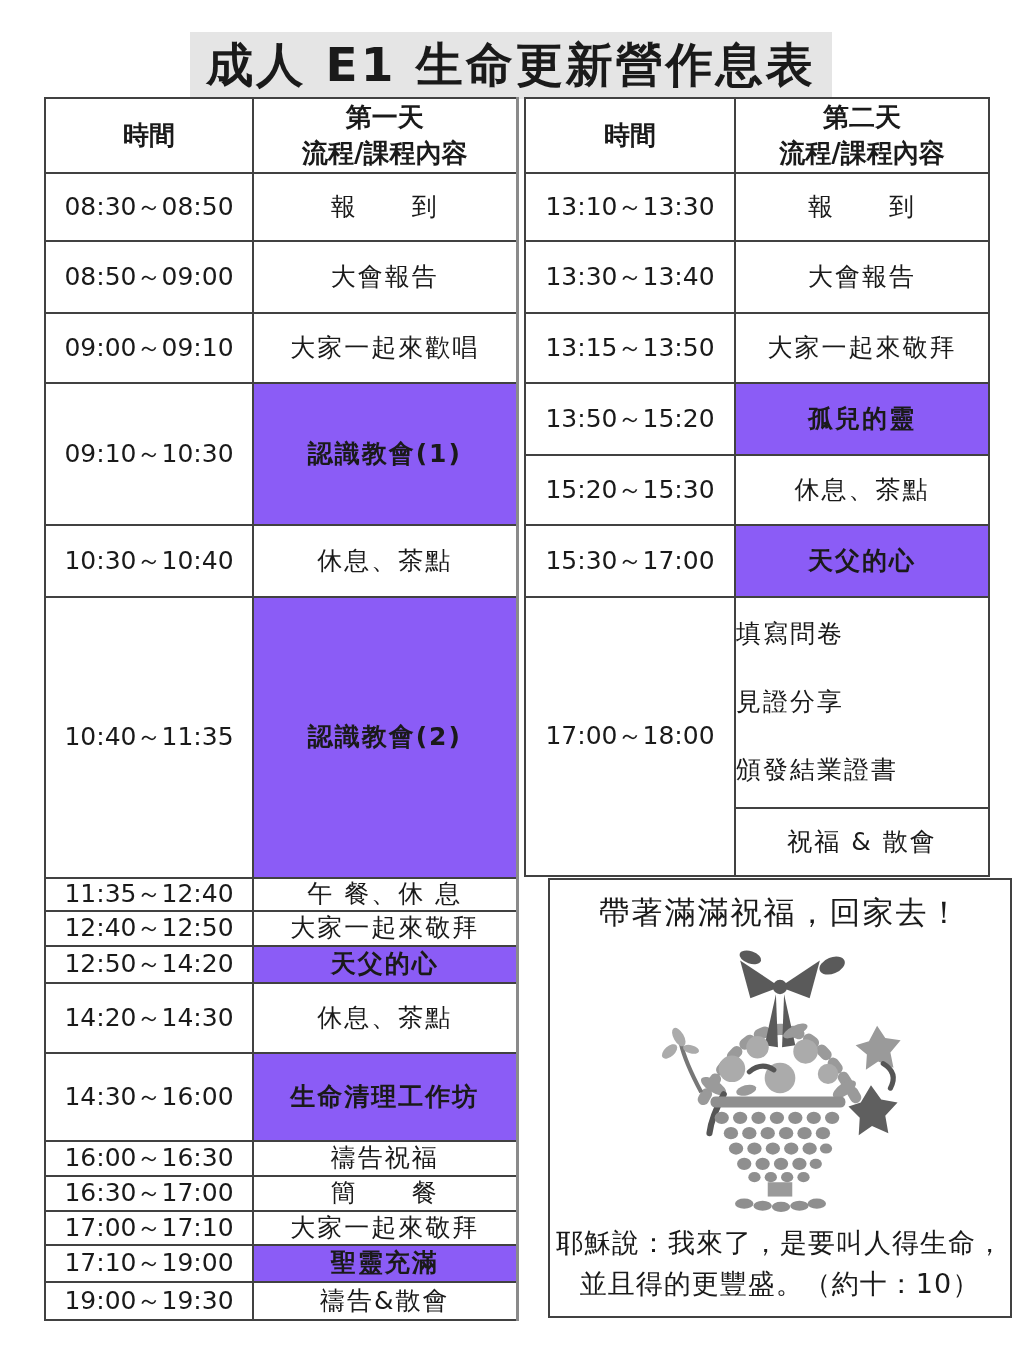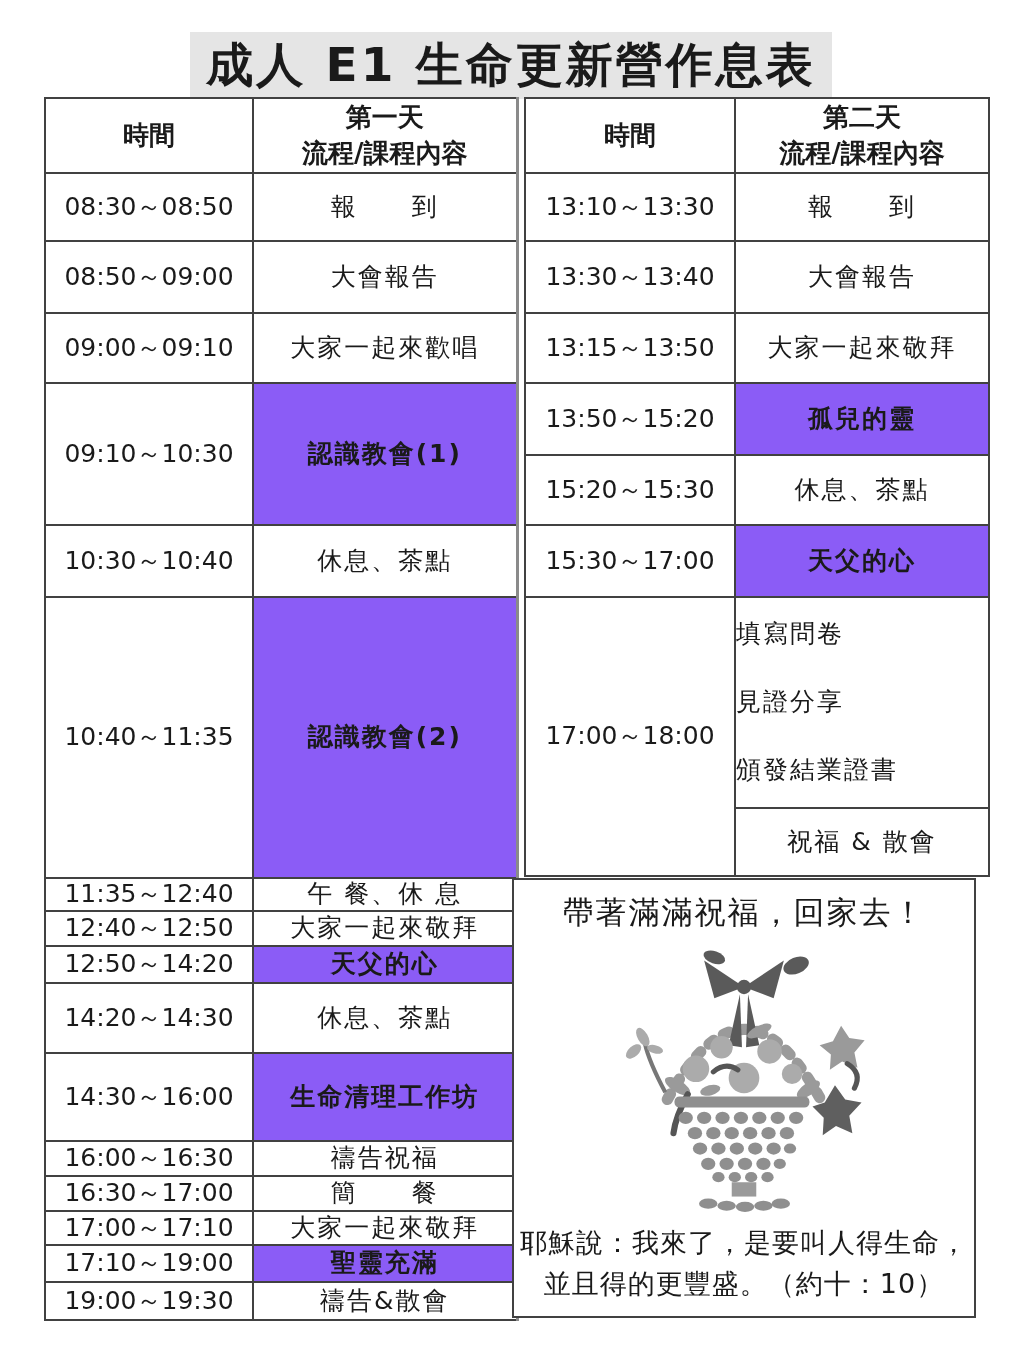--- a/index.html
+++ b/index.html
@@ -24,21 +24,21 @@
   .hdr th { font-size:26px; font-weight:700; line-height:1.4; }
   .time { font-size:25px; font-weight:400; letter-spacing:0px; }
   .act  { font-size:25px; letter-spacing:2px; }
   .green { background:#8b5cf6; }
   .bold  { font-weight:700; }
   .stack-inner {
     height:205px; display:flex; flex-direction:column;
     justify-content:space-around; align-items:flex-start;
   }
   .bottom-box {
-    position:absolute; left:512px; top:878px; width:464px; height:440px;
+    position:absolute; left:548px; top:878px; width:464px; height:440px;
     border:2px solid #414141; box-sizing:border-box; background:#fff;
     display:flex; flex-direction:column; align-items:center; justify-content:space-between;
     padding:12px 6px 12px;
   }
   .closing-msg { font-size:31px; letter-spacing:2px; }
   .quote { font-size:27px; line-height:1.5; text-align:center; letter-spacing:1px; }
   .basket { flex:0 0 auto; }
 </style>
 </head>
 <body>

